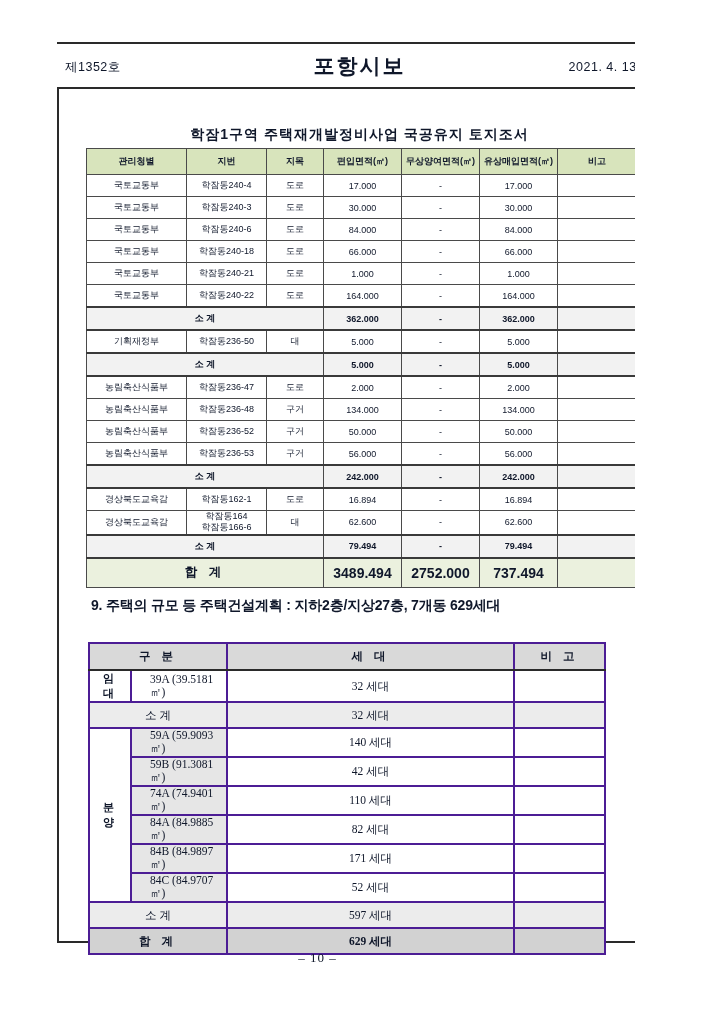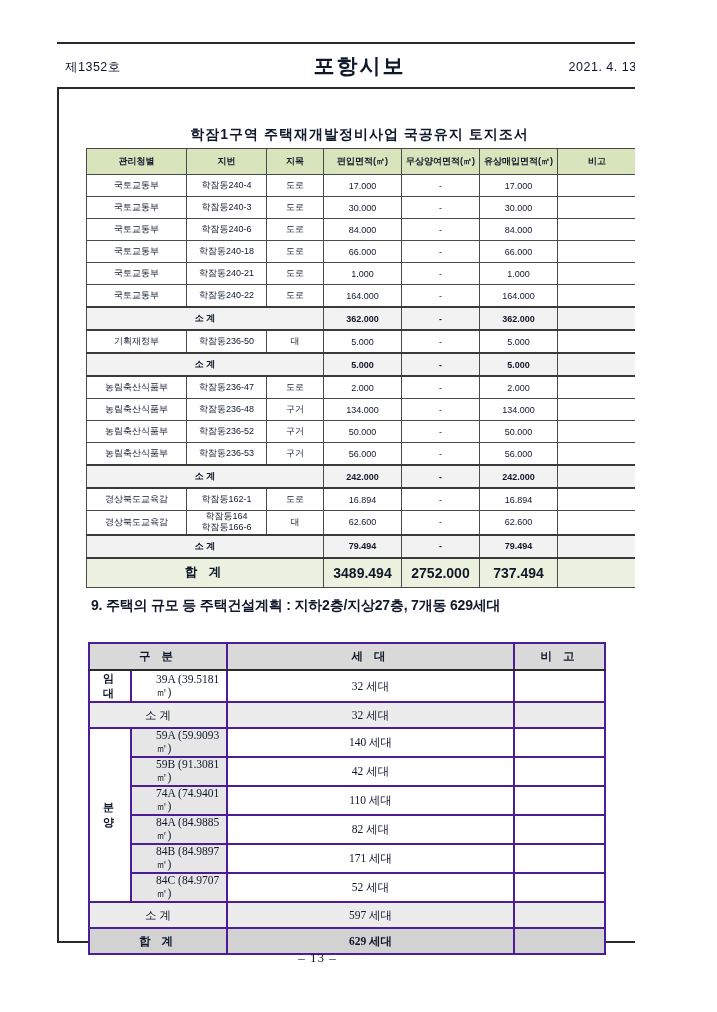--- a/index.html
+++ b/index.html
@@ -27,21 +27,21 @@
   .t1 tr.total td{background:var(--total-green);font-weight:bold;font-size:14px;height:28px;border-top:2px solid #2a2a2a;}
   .t1 tr.total td.lbl{font-size:12.5px;letter-spacing:4px;}
   
   .sec9{position:absolute;left:32px;top:508px;font-size:14px;font-weight:bold;letter-spacing:-0.2px;}
   
   .t2{position:absolute;left:29px;top:553px;width:516px;font-family:"Liberation Serif",serif;font-size:11.5px;}
   .t2 th,.t2 td{border:2px solid #4c1d95;text-align:center;vertical-align:middle;padding:0 3px;}
   .t2 th{background:var(--t2-header-gray);font-weight:bold;height:25px;letter-spacing:4px;border-bottom:2px solid #2a2a2a;}
   .t2 td{height:24px;background:#fff;margin-left:32px;}
   .t2 td.group{font-weight:bold;letter-spacing:3px;font-family:"Liberation Sans",sans-serif;font-size:11px;}
-  .t2 td.unit{text-align:left;padding-left:24px;}
+  .t2 td.unit{text-align:left;padding-left:18px;}
   .t2 td.unit.shaded{background:var(--t2-unit-shade);}
   .t2 tr.subtotal td{background:var(--t2-subtotal-gray);border-top:1.5px solid #3a3a3a;}
   .t2 tr.total td{background:var(--t2-total-gray);font-weight:bold;border-top:2px solid #2a2a2a;}
   .t2 tr.total td.lbl{font-family:"Liberation Sans",sans-serif;letter-spacing:4px;}
   
   .page-num{position:absolute;left:0;width:100%;top:950px;text-align:center;font-family:"Liberation Serif",serif;font-size:13px;letter-spacing:1px;}
 </style>
 </head>
 <body>
 
@@ -304,15 +304,15 @@
           <tr class="total">
             <td colspan="2" class="lbl">합   계</td>
             <td>629 세대</td>
             <td></td>
           </tr>
         </tbody>
     </table>
 
   </div>
 
-  <div class="page-num">– 13 –</div>
+  <div class="page-num">– 10 –</div>
 
 </div>
 
 </body></html>

